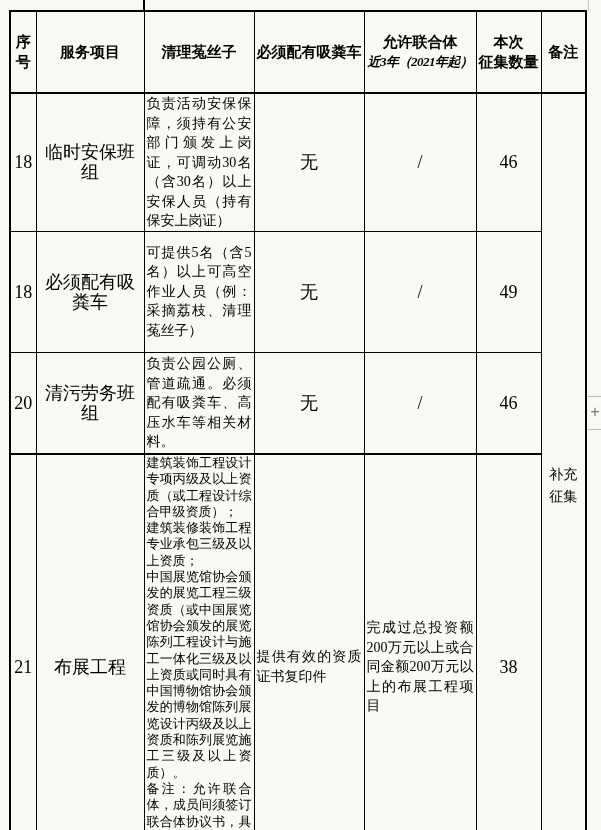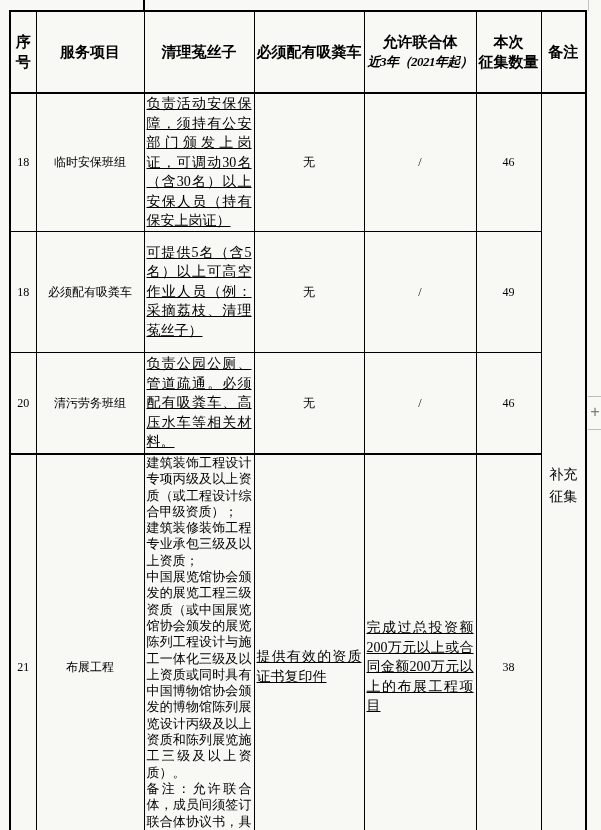--- a/index.html
+++ b/index.html
@@ -26,22 +26,22 @@
     padding:0 2px;
   }
   .doc{border:2px solid #000;}
   .doc thead th{border-bottom:2px solid #000;}
   .doc tr.r21 td{border-top:2px solid #000;}
   .doc th{
     font-weight:bold;font-size:15px;line-height:20px;text-align:center;
     white-space:pre-line;
   }
   .perf-sub{font-size:13px;white-space:nowrap;display:block;letter-spacing:-0.5px;font-style:italic;}
-  .c{text-align:center;font-size:12px;line-height:20px;}
-  .j{text-align:justify;text-align-last:left;font-size:14px;line-height:19.5px;white-space:pre-wrap;text-decoration:underline;}
+  .c{text-align:center;font-size:18px;line-height:20px;}
+  .j{text-align:justify;text-align-last:left;font-size:14px;line-height:19.5px;white-space:pre-wrap;}
   .j21{text-align:justify;text-align-last:left;font-size:13px;line-height:16.3px;white-space:pre-wrap;padding:0 1px;}
   .remark-cell{text-align:center;font-size:14px;line-height:22px;padding:0 4px 50px 4px;}
 
   
   .side-control{position:absolute;left:587px;top:396px;width:14px;height:36px;}
   .side-control .bar{position:absolute;left:1px;width:13px;height:1px;background:#bdbdbd;}
   .side-control .bar.top{top:0;}
   .side-control .bar.bottom{top:33px;}
   .side-control .plus{
     position:absolute;left:2px;top:6px;width:12px;height:20px;

